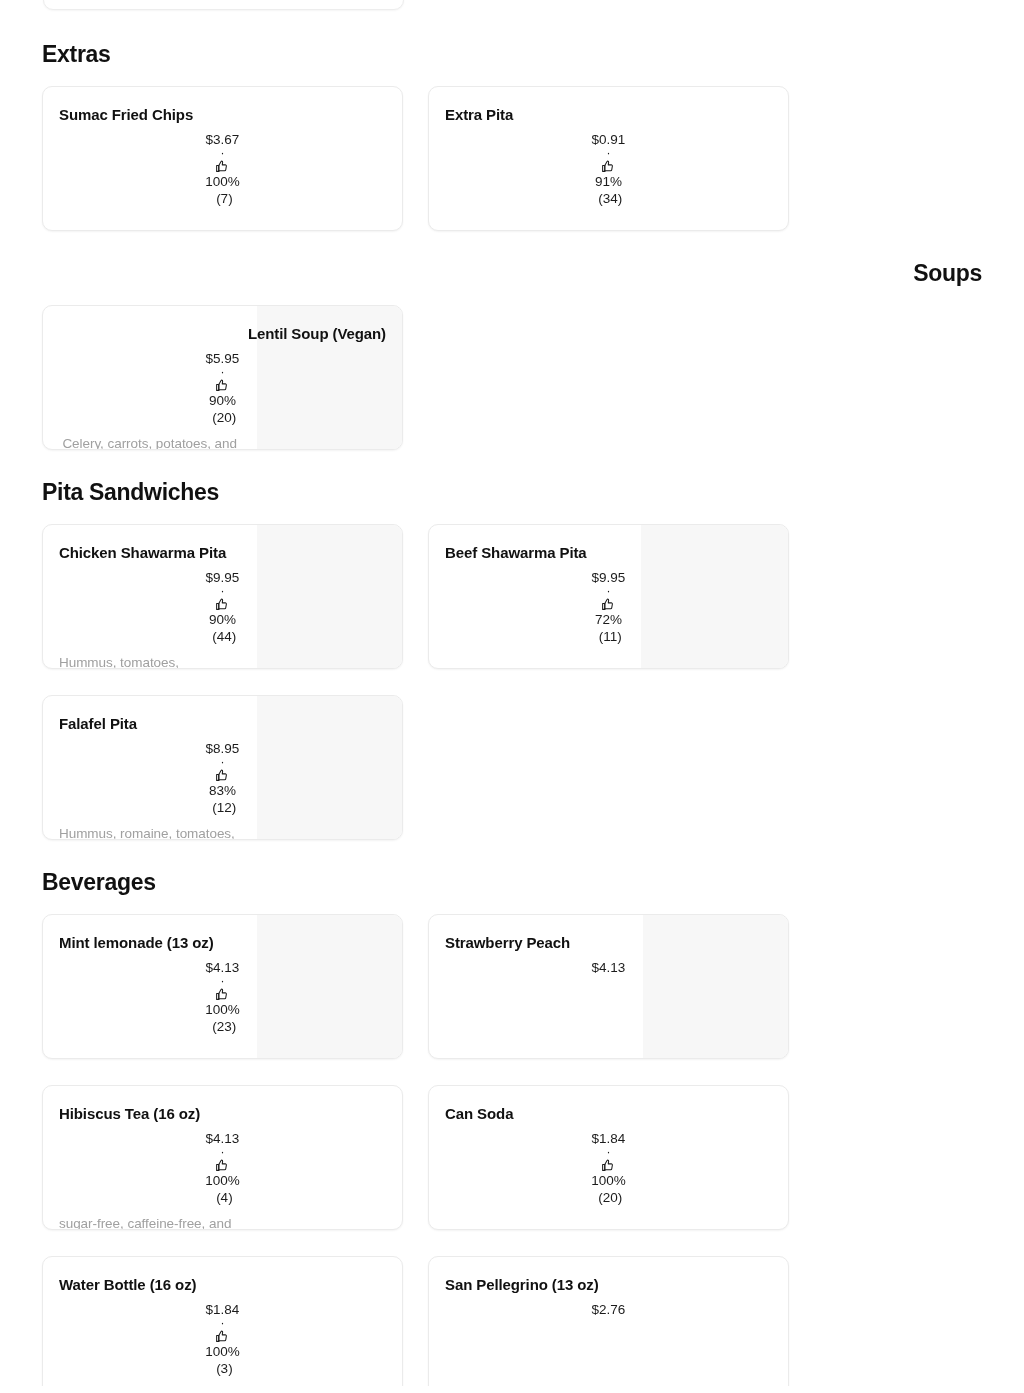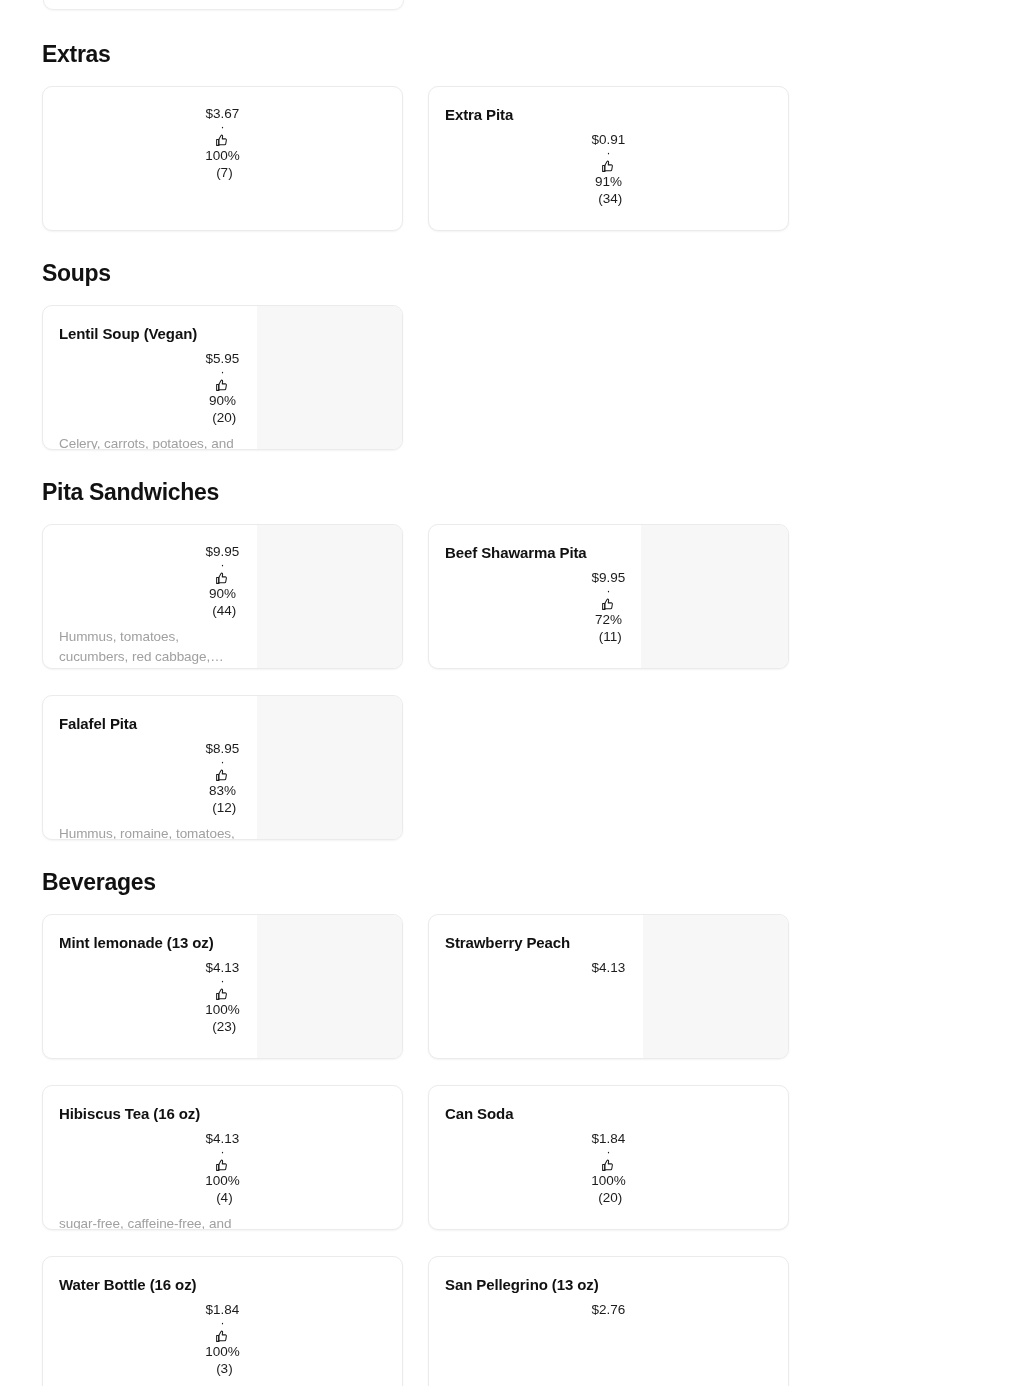--- a/index.html
+++ b/index.html
@@ -145,38 +145,39 @@
     margin: 8px 0 0 0;
     font-size: 13.5px;
     line-height: 19.5px;
     color: #a0a0a0;
     max-width: 178px;
     letter-spacing: -0.05px;
   }
 
   
   .sec-extras   { position: absolute; left: 0; top: 40px;   width: 1024px; }
-  .sec-soups    { position: absolute; left: 0; top: 259px;  width: 1024px; }
+  .sec-soups    { position: absolute; left: 0; top: 259px;  width: 1024px; text-align: right; }
   .sec-pita     { position: absolute; left: 0; top: 478px;  width: 1024px; }
   .sec-bev      { position: absolute; left: 0; top: 868px;  width: 1024px; }
 
   .grid-offset { margin-top: 18px; }
 </style>
 </head>
 <body>
 
 <div class="page">
 
   <div class="top-partial-card"></div>
 
   <div class="sec-extras content section">
     <h2 class="section-title">Extras</h2>
     <div class="card-grid grid-offset">
         <div class="menu-card">
           <div class="card-body">
+            <div class="item-name">Sumac Fried Chips</div>
             <div class="item-meta">
               <span class="meta-price">$3.67</span>
               <span class="meta-dot">·</span>
               <span class="thumb-icon">
                 <svg width="13" height="13" viewBox="0 0 24 24" fill="none" stroke="#1c1c1c" stroke-width="1.9" stroke-linecap="round" stroke-linejoin="round">
                   <path d="M7 10v11"></path>
                   <path d="M7 10l4.2-7.2a1.6 1.6 0 0 1 2.9 1.1L13.4 9H19a2 2 0 0 1 2 2.3l-1.2 7A2 2 0 0 1 17.8 20H7"></path>
                   <path d="M3 10h4v11H3z"></path>
                 </svg>
               </span>
@@ -230,20 +231,21 @@
           <div class="card-thumb"></div>
         </div>
       </div>
   </div>
 
   <div class="sec-pita content section">
     <h2 class="section-title">Pita Sandwiches</h2>
     <div class="card-grid grid-offset">
         <div class="menu-card">
           <div class="card-body">
+            <div class="item-name">Chicken Shawarma Pita</div>
             <div class="item-meta">
               <span class="meta-price">$9.95</span>
               <span class="meta-dot">·</span>
               <span class="thumb-icon">
                 <svg width="13" height="13" viewBox="0 0 24 24" fill="none" stroke="#1c1c1c" stroke-width="1.9" stroke-linecap="round" stroke-linejoin="round">
                   <path d="M7 10v11"></path>
                   <path d="M7 10l4.2-7.2a1.6 1.6 0 0 1 2.9 1.1L13.4 9H19a2 2 0 0 1 2 2.3l-1.2 7A2 2 0 0 1 17.8 20H7"></path>
                   <path d="M3 10h4v11H3z"></path>
                 </svg>
               </span>

